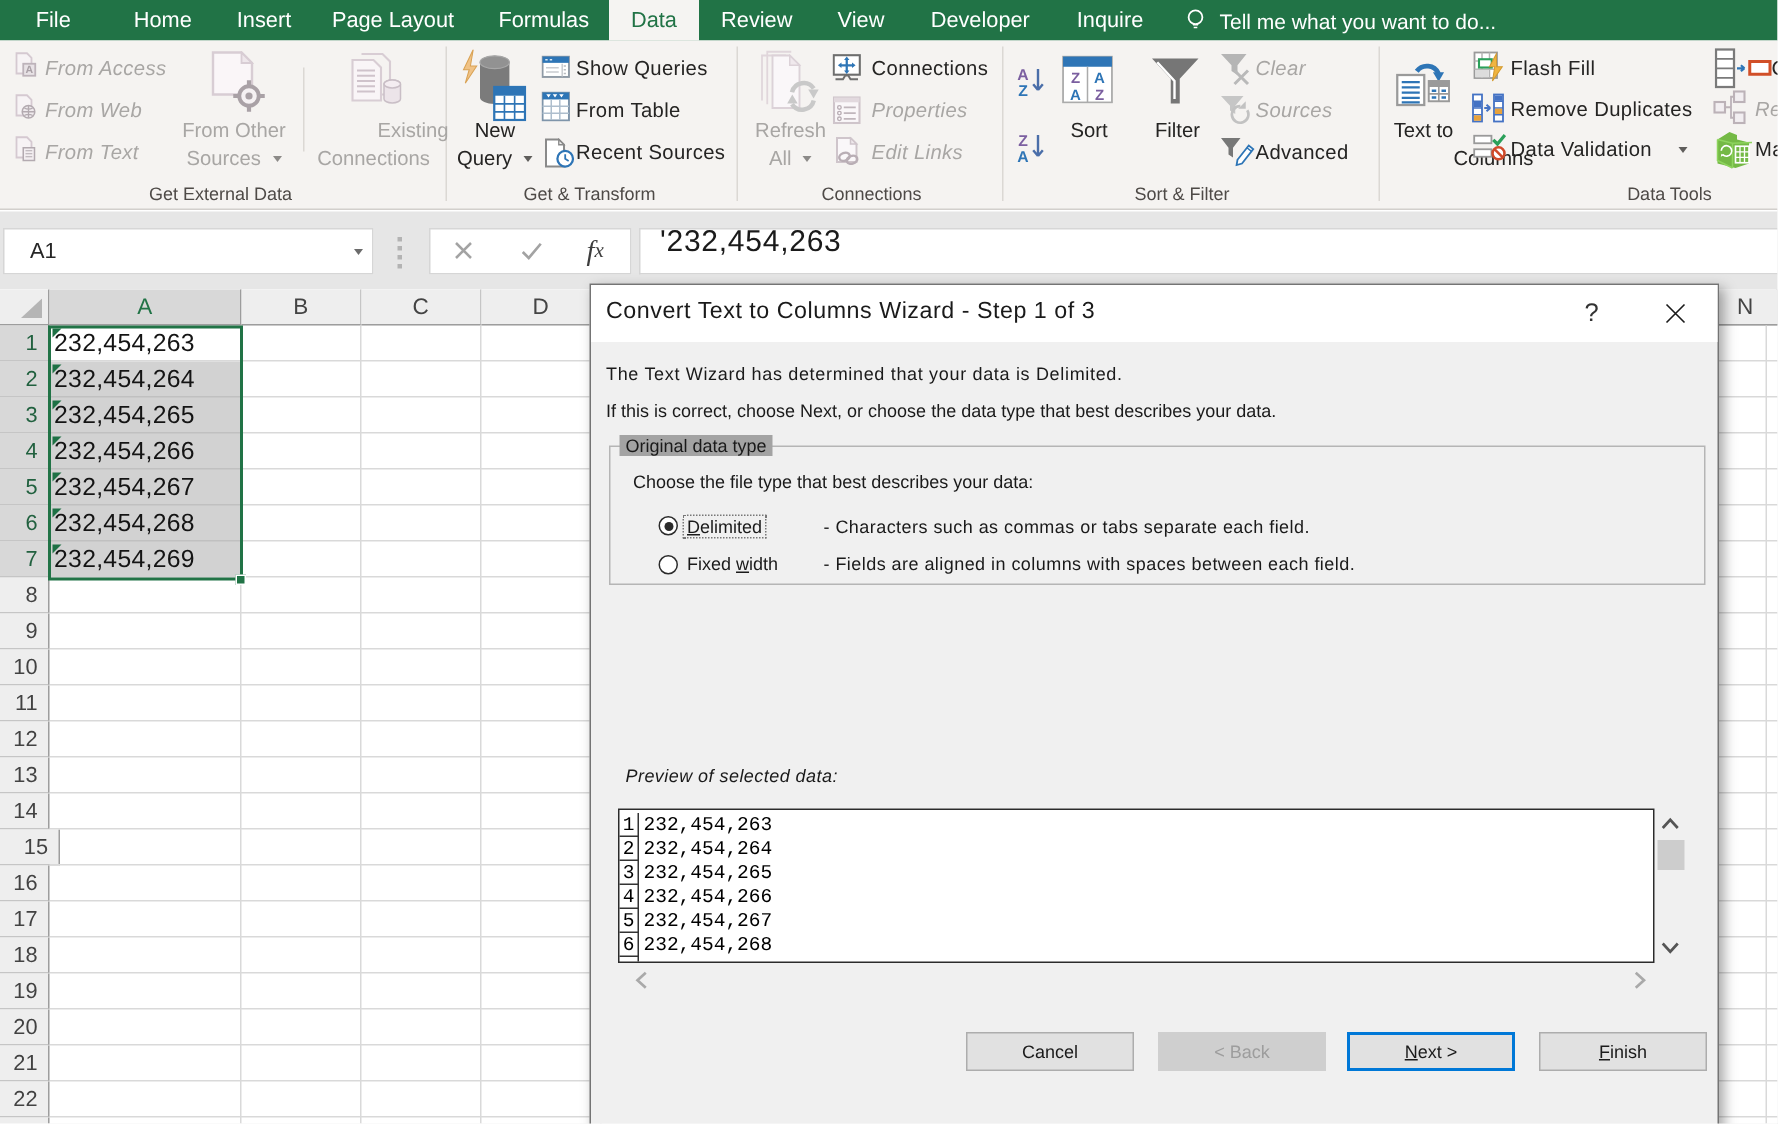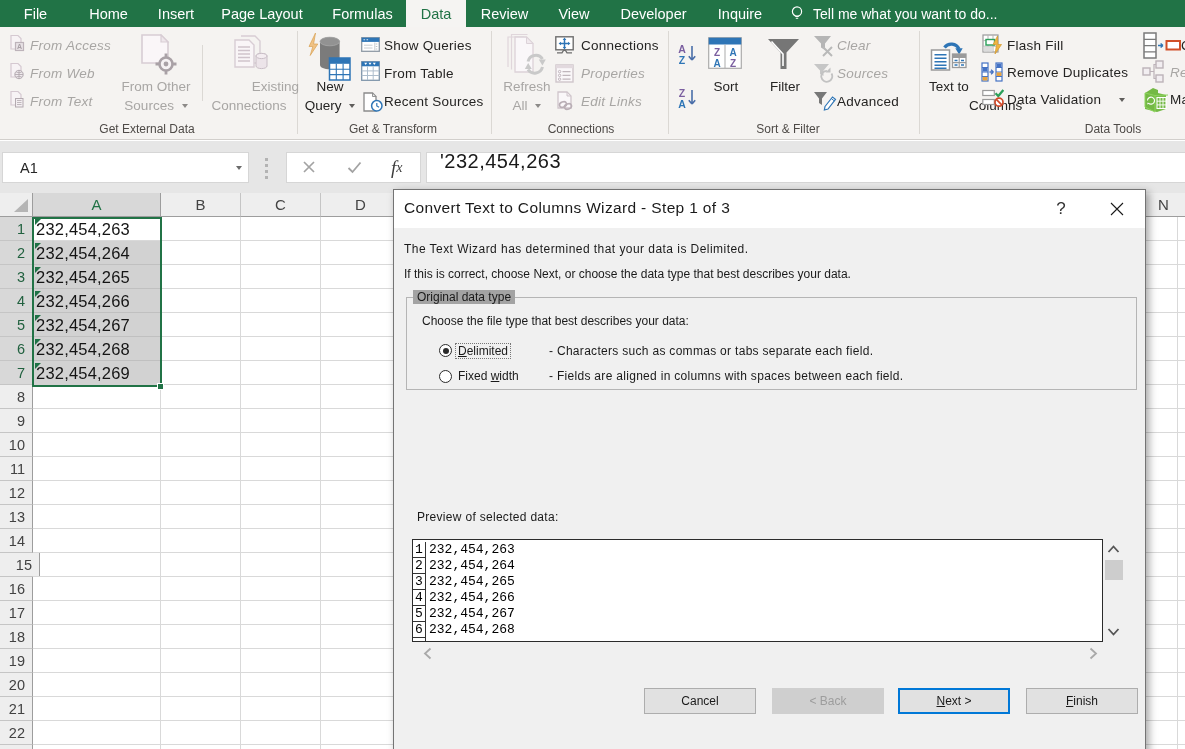--- a/index.html
+++ b/index.html
@@ -414,21 +414,21 @@
  <div class="ab fc d12" style="left:28px;top:123px;height:16px;">Choose the file type that best describes your data:</div>
  <div class="ab" style="left:45px;top:154px;width:13px;height:13px;border-radius:50%;border:1px solid #2b2b2b;background:#fff;"></div>
  <div class="ab" style="left:48.5px;top:157.5px;width:6px;height:6px;border-radius:50%;background:#2b2b2b;"></div>
  <div class="ab fc d12" style="left:61px;top:152.5px;height:16px;border:1px dotted #777;padding:0 2px;"><u>D</u>elimited</div>
  <div class="ab fc d12" style="left:155px;top:152.5px;height:16px;letter-spacing:0.3px;">- Characters such as commas or tabs separate each field.</div>
  <div class="ab" style="left:45px;top:179.5px;width:13px;height:13px;border-radius:50%;border:1px solid #2b2b2b;background:#fff;"></div>
  <div class="ab fc d12" style="left:64px;top:178px;height:16px;">
       <span>Fixed&nbsp;<u>w</u>idth</span>
     </div>
  <div class="ab fc d12" style="left:155px;top:178px;height:16px;letter-spacing:0.3px;">- Fields are aligned in columns with spaces between each field.</div>
- <div class="ab fc d12" style="left:23px;top:318.5px;height:16px;letter-spacing:0.3px;">Preview of selected data:</div>
+ <div class="ab fc d12" style="left:23px;top:318.5px;height:16px;letter-spacing:0.3px;font-style:italic;">Preview of selected data:</div>
  <div class="ab" style="left:18px;top:349px;width:691px;height:103px;background:#fff;border:1px solid #2b2b2b;font-family:'Liberation Mono',monospace;font-size:13px;color:#000;">
   <div style="padding-top:2px;">
    <div style="height:16px;display:flex;">
           <span style="width:13px;border-right:1px solid #333;border-bottom:1px solid #333;text-align:center;flex:none;">1</span>
           <span style="padding-left:3px;">232,454,263</span>
         </div>
    <div style="height:16px;display:flex;">
           <span style="width:13px;border-right:1px solid #333;border-bottom:1px solid #333;text-align:center;flex:none;">2</span>
           <span style="padding-left:3px;">232,454,264</span>
         </div>

